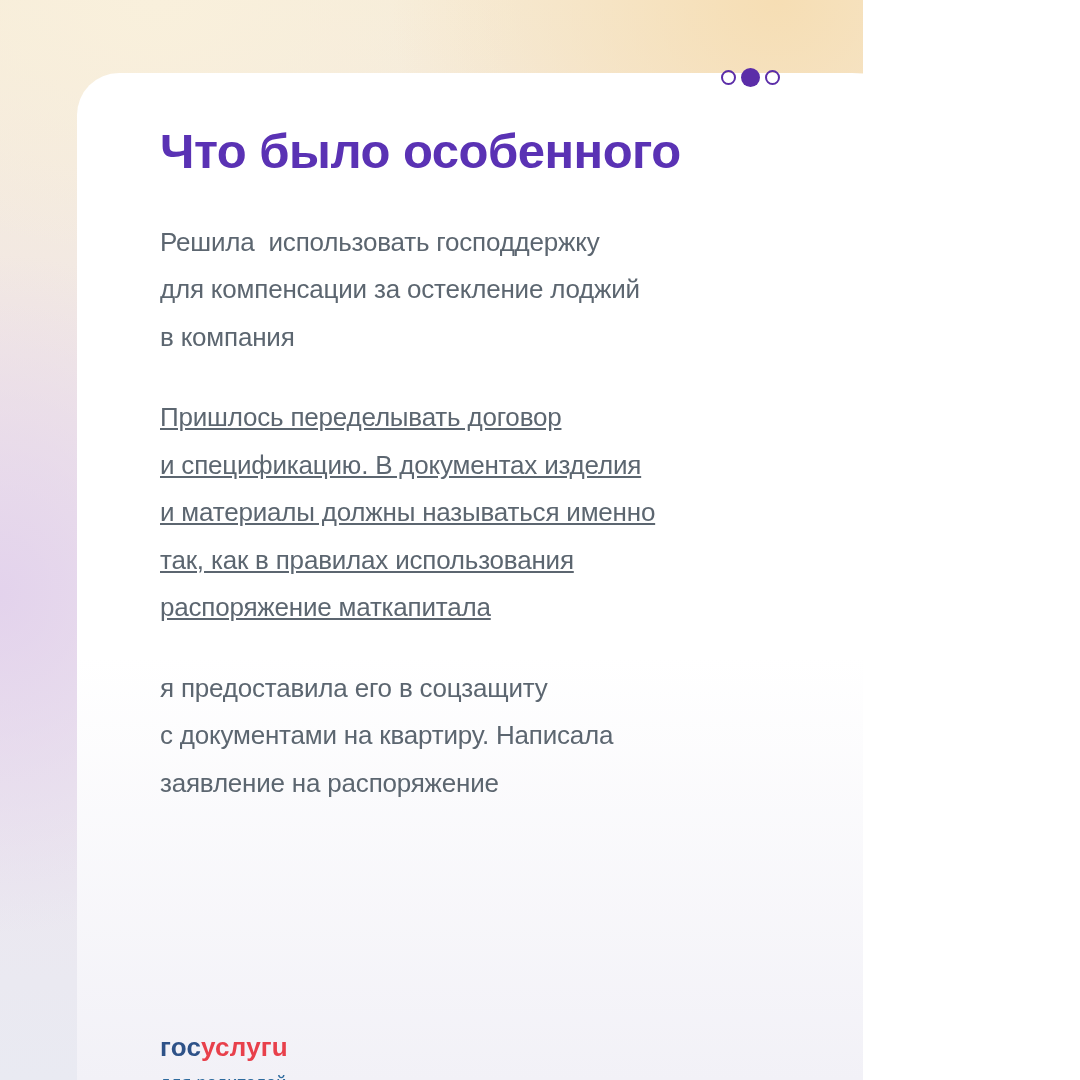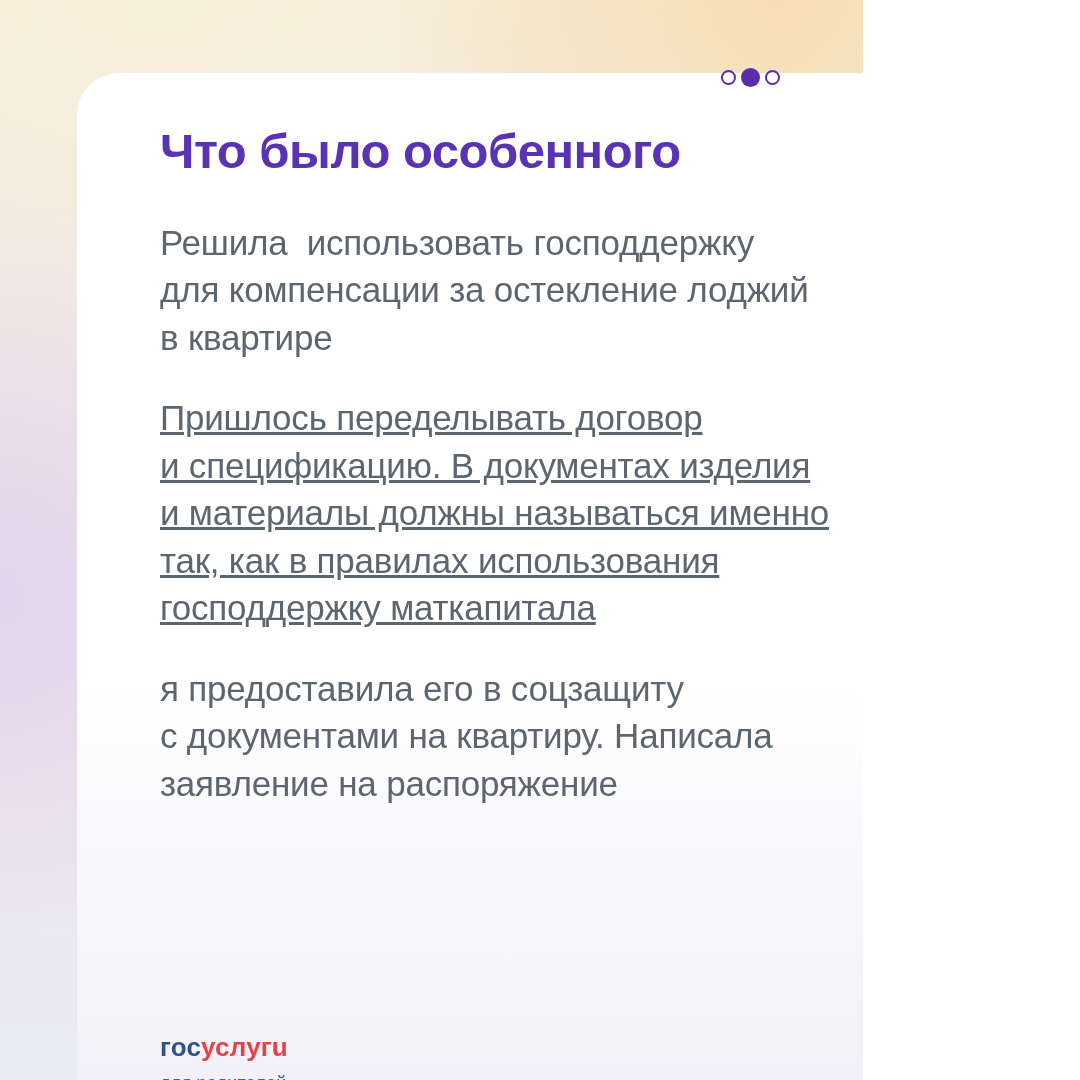--- a/index.html
+++ b/index.html
@@ -65,21 +65,21 @@
   .title {
     font-size: 49px;
     line-height: 1.18;
     font-weight: 700;
     color: #5a32b4;
     letter-spacing: -0.5px;
   }
 
   .para {
     color: #5c6670;
-    font-size: 35px;
+    font-size: 26px;
     line-height: 47.5px;
     font-weight: 400;
     letter-spacing: -0.2px;
   }
   .para-1 { margin-top: 38px; }
   .para-2 { margin-top: 33px; text-decoration: underline; }
   .para-3 { margin-top: 33px; }
   .line { white-space: pre-wrap; }
 
   
@@ -114,29 +114,29 @@
     <span class="dot" data-state="inactive"></span>
   </div>
 
   <div class="card">
 
     <h1 class="title">Что было особенного</h1>
 
     <div class="para para-1">
       <div class="line">Решила  использовать господдержку</div>
       <div class="line">для компенсации за остекление лоджий</div>
-      <div class="line">в квартире</div>
+      <div class="line">в компания</div>
     </div>
 
     <div class="para para-2">
       <div class="line">Пришлось переделывать договор</div>
       <div class="line">и спецификацию. В документах изделия</div>
       <div class="line">и материалы должны называться именно</div>
       <div class="line">так, как в правилах использования</div>
-      <div class="line">господдержку маткапитала</div>
+      <div class="line">распоряжение маткапитала</div>
     </div>
 
     <div class="para para-3">
       <div class="line">я предоставила его в соцзащиту</div>
       <div class="line">с документами на квартиру. Написала</div>
       <div class="line">заявление на распоряжение</div>
     </div>
 
     <div class="logo">
       <div class="logo-word"><span class="logo-gos">гос</span><span class="logo-uslugi">услугu</span></div>

